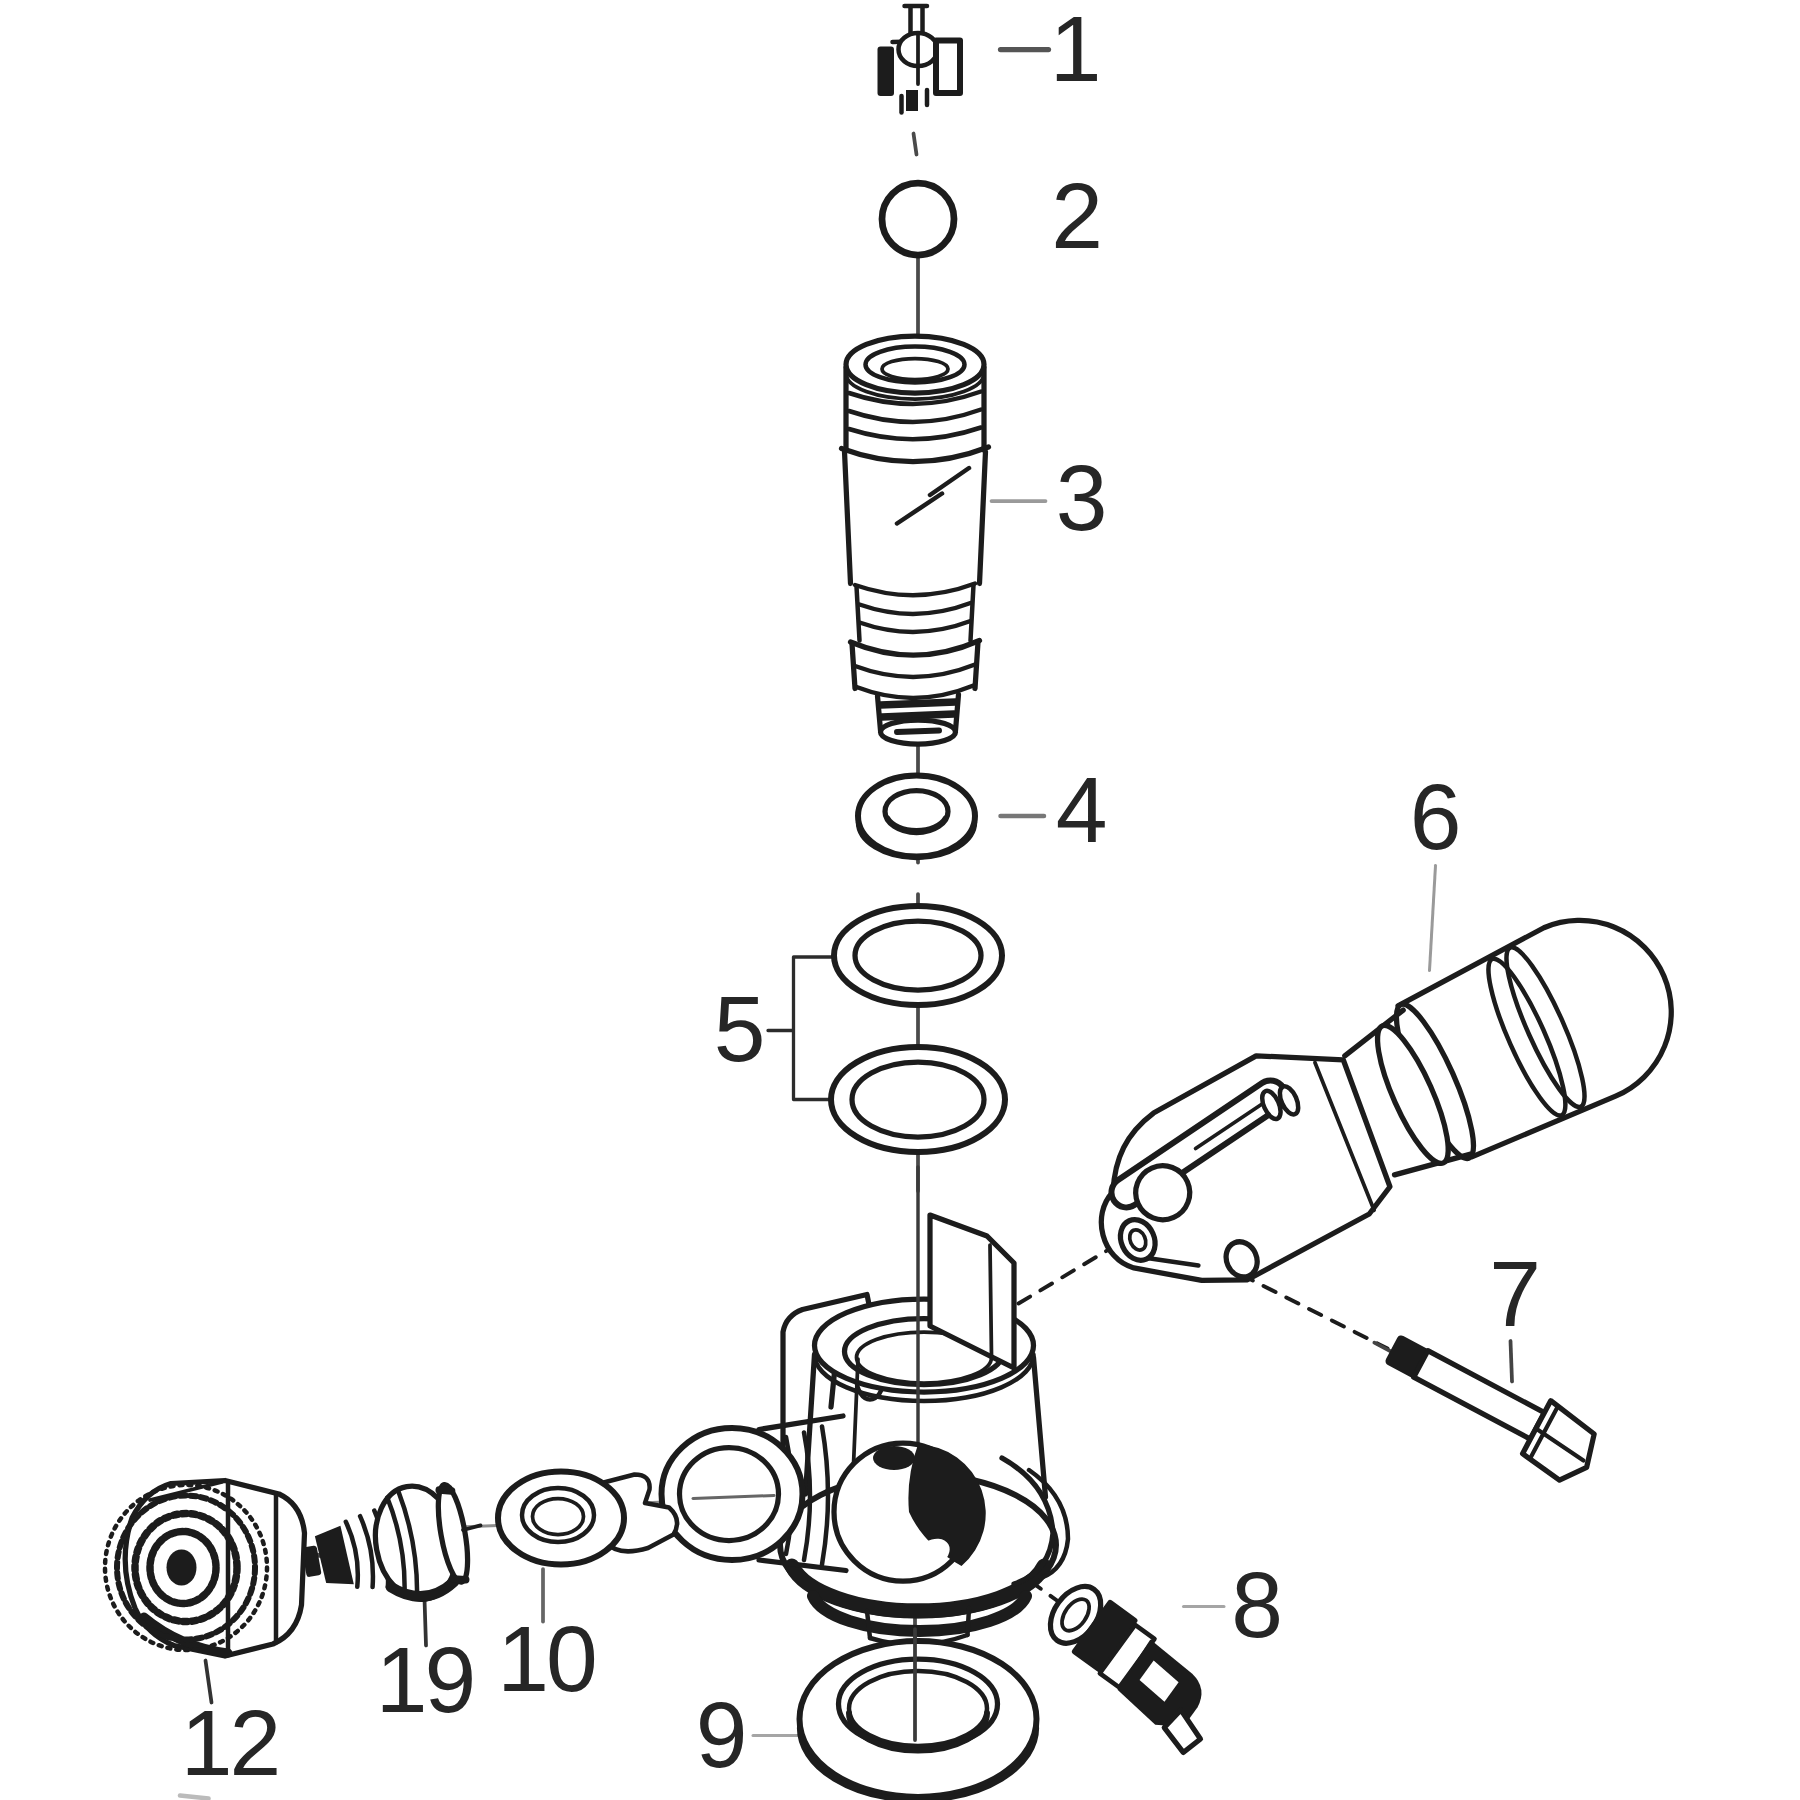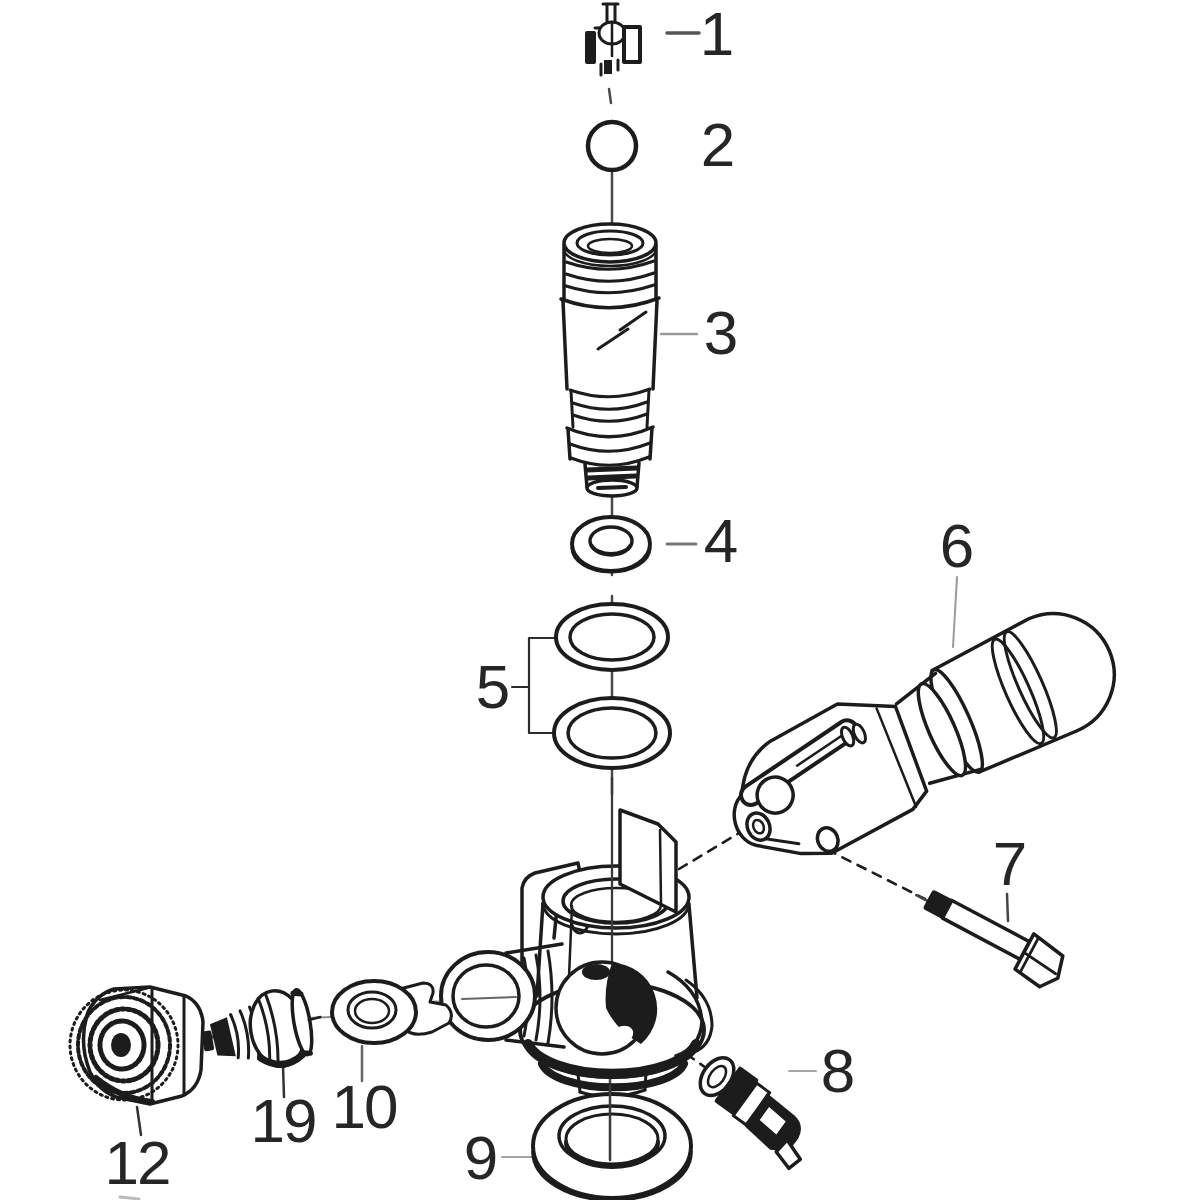--- a/index.html
+++ b/index.html
@@ -244,15 +244,15 @@
   <div class="callout" style="left:717px;top:145px">2</div>
   <div class="callout" style="left:720px;top:333px">3</div>
   <div class="callout" style="left:720px;top:541px">4</div>
   <div class="callout" style="left:492px;top:687px">5</div>
   <div class="callout" style="left:956px;top:546px">6</div>
   <div class="callout" style="left:1009px;top:864px">7</div>
   <div class="callout" style="left:837px;top:1071px">8</div>
   <div class="callout" style="left:480px;top:1158px">9</div>
   <div class="callout" style="left:364px;top:1107px">10</div>
   <div class="callout" style="left:283px;top:1121px">19</div>
-  <div class="callout" style="left:137px;top:1163px">12</div>
+  <div class="callout" style="left:153px;top:1163px">12</div>
 
 </div>
 
 </body></html>

